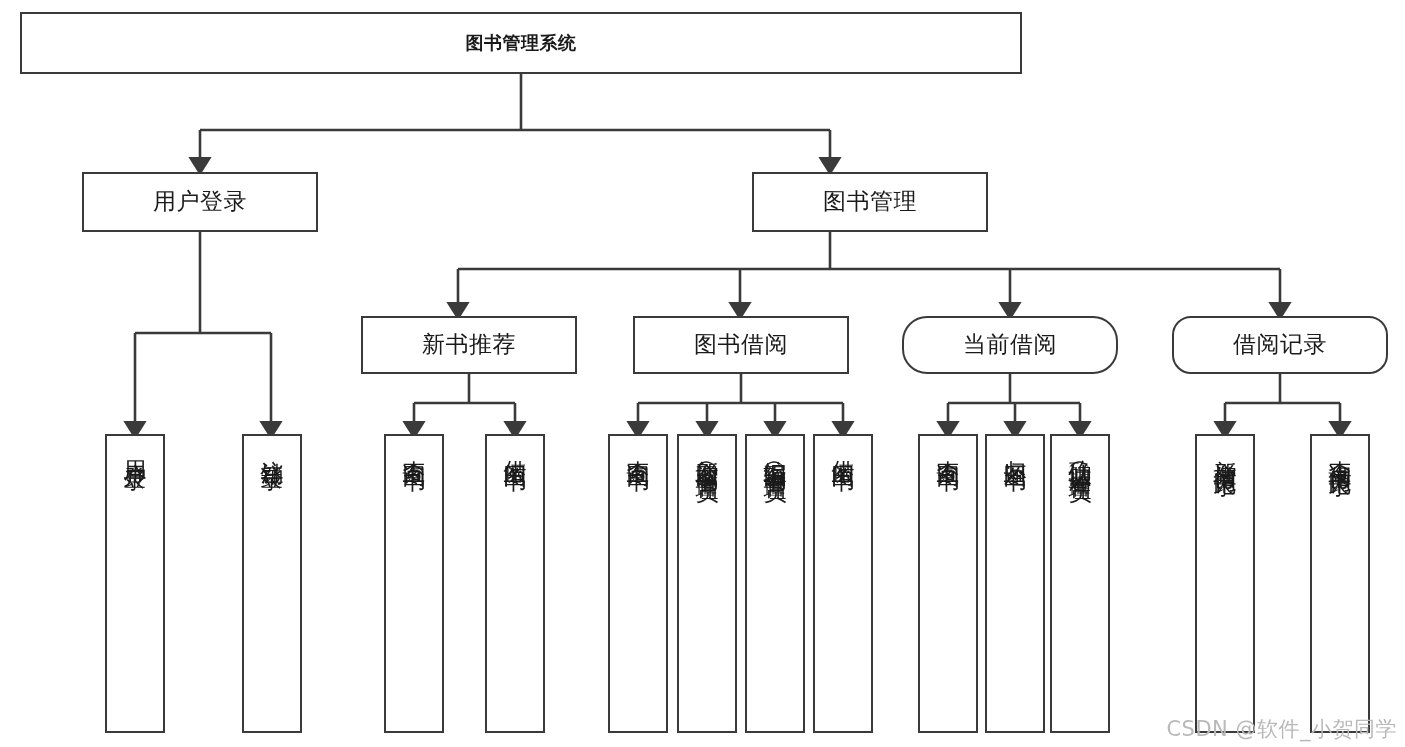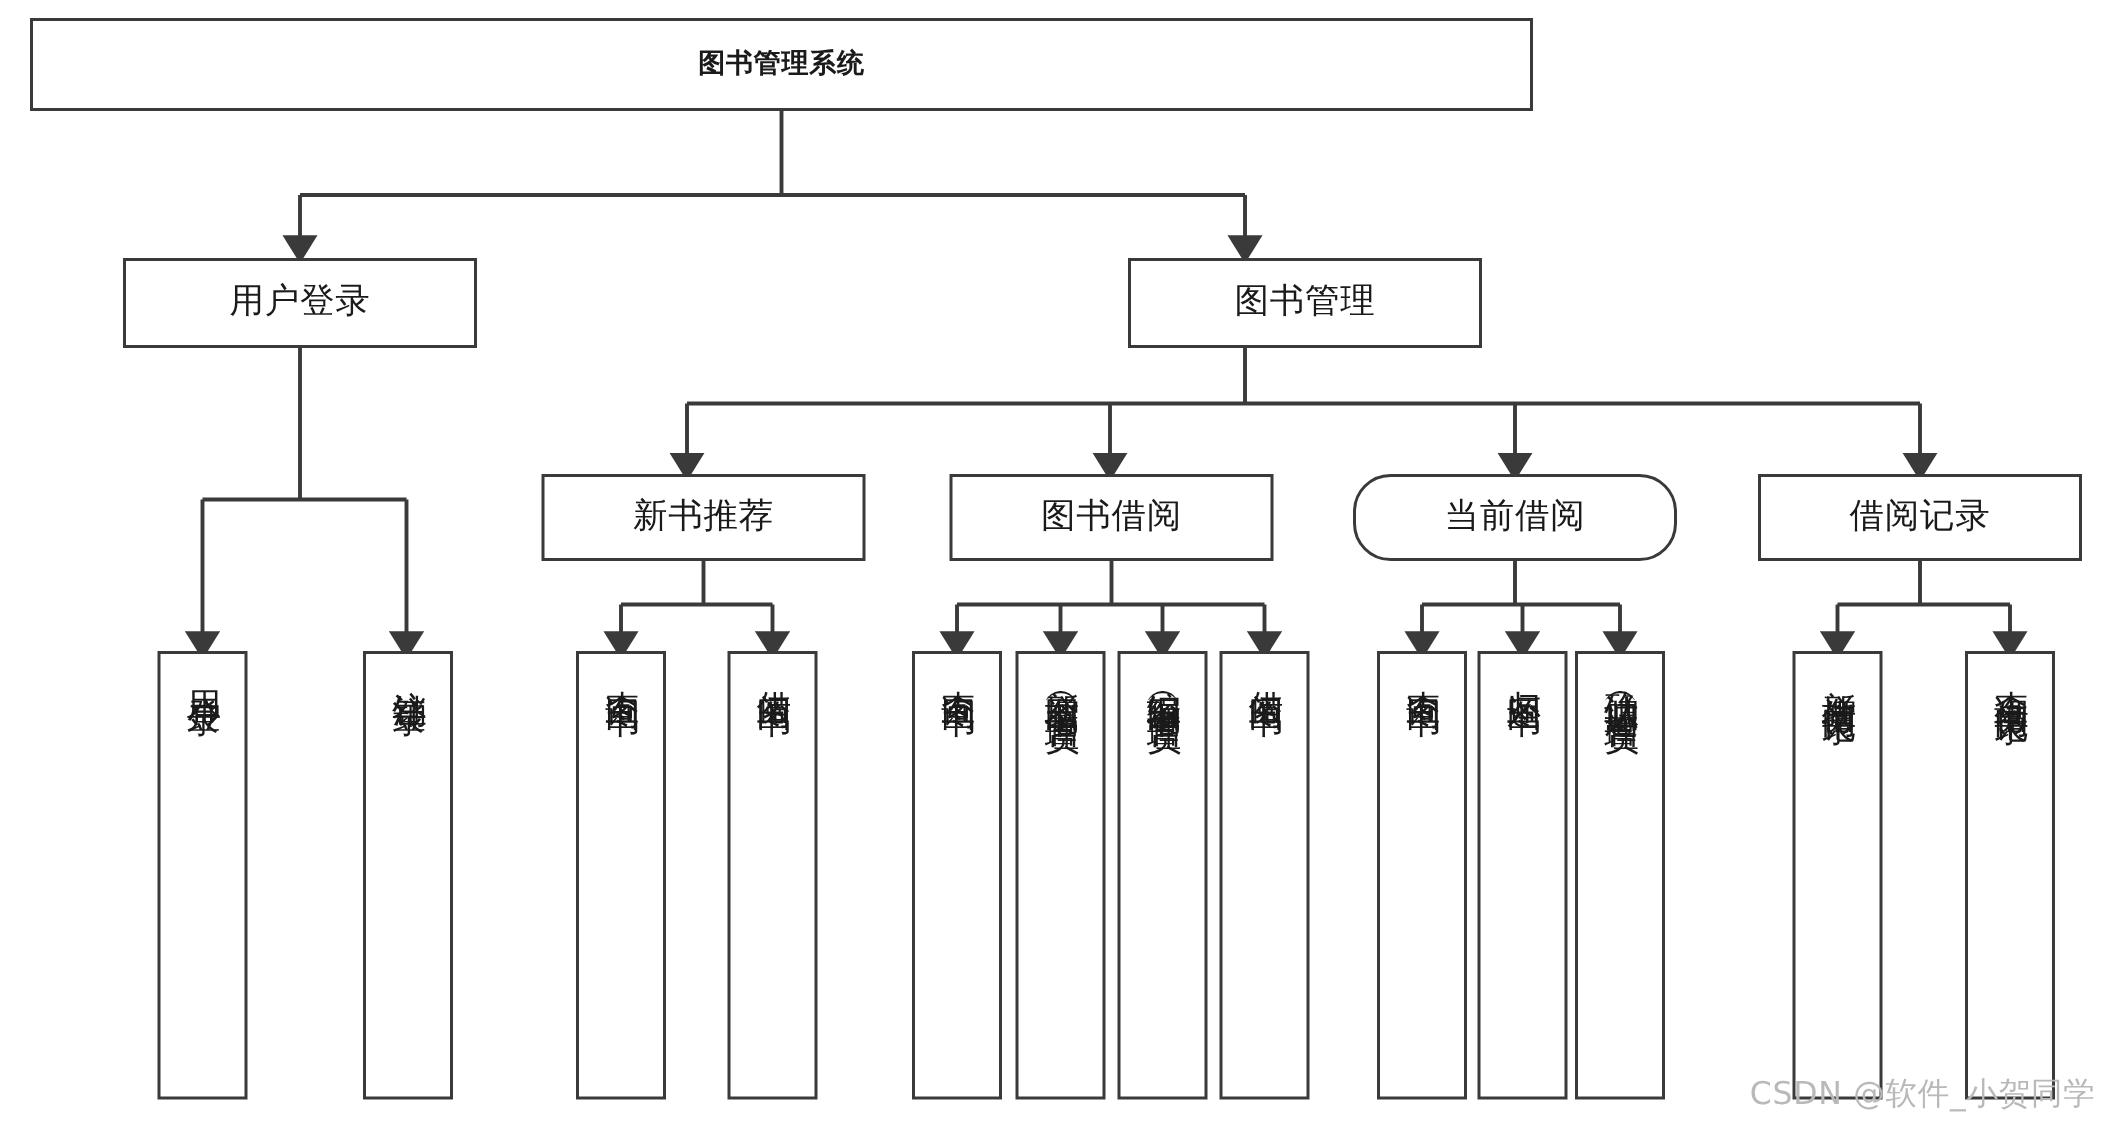--- a/index.html
+++ b/index.html
@@ -149,21 +149,21 @@
   </div>
 
   <div class="node horiz" style="left:633px; top:316px; width:216px; height:58px;">
     <span class="node-label">图书借阅</span>
   </div>
 
   <div class="node horiz" style="left:902px; top:316px; width:216px; height:58px;border-radius:25px;">
     <span class="node-label">当前借阅</span>
   </div>
 
-  <div class="node horiz" style="left:1172px; top:316px; width:216px; height:58px;">
+  <div class="node horiz" style="left:1172px; top:316px; width:216px; height:58px;border-radius:19px;">
     <span class="node-label">借阅记录</span>
   </div>
 
   <div class="node vert" style="left:105px; top:434px; width:60px; height:299px;">
     <span class="node-label">用户登录</span>
   </div>
 
   <div class="node vert" style="left:242px; top:434px; width:60px; height:299px;">
     <span class="node-label">注销登录</span>
   </div>

